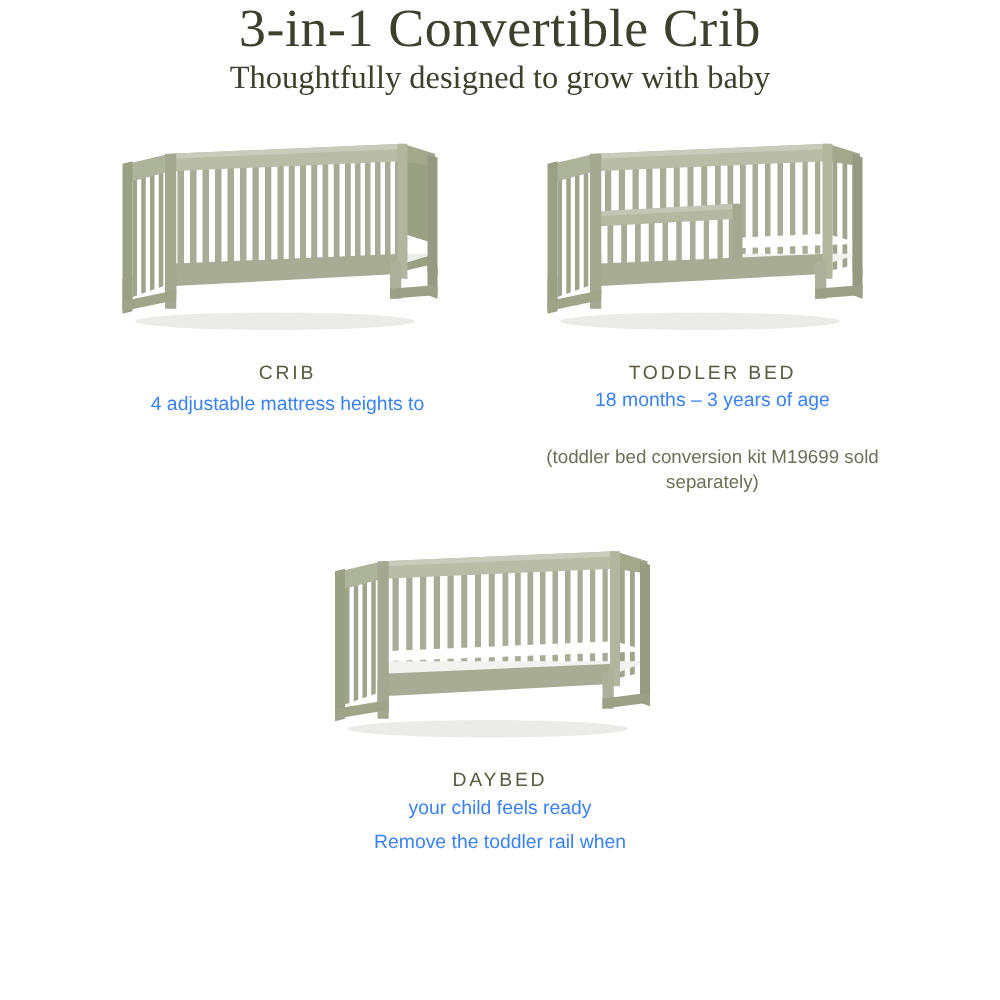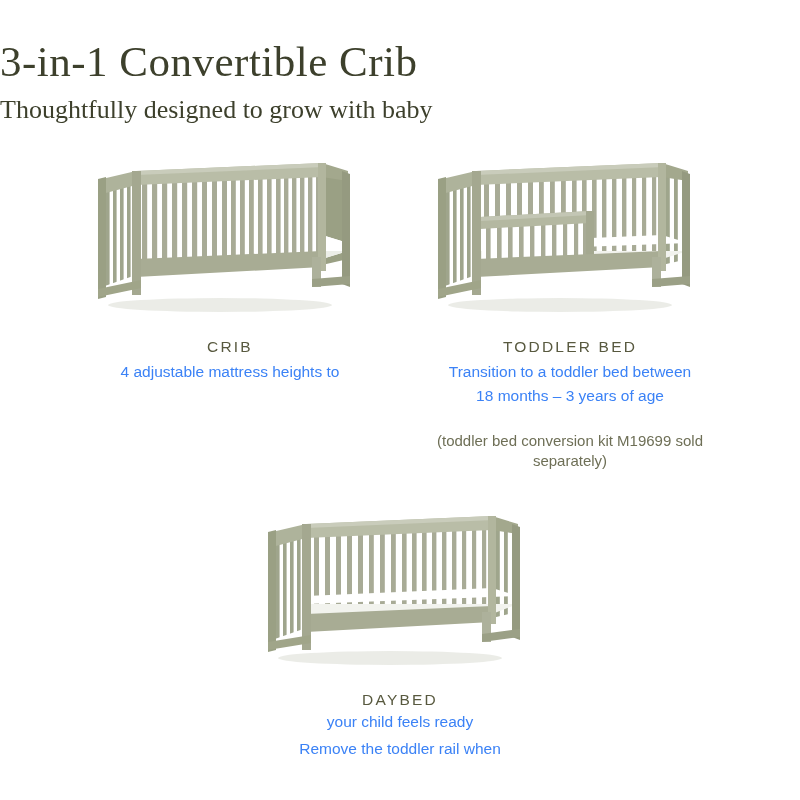--- a/index.html
+++ b/index.html
@@ -19,39 +19,38 @@
   .page {
     width: 800px;
     height: 800px;
     box-sizing: border-box;
     padding: 0;
     position: relative;
   }
 
   
   .header {
-    text-align: left;
-    padding-top: 38px;
+    text-align: center;
   }
   .title {
     font-family: "Liberation Serif", serif;
     font-size: 43px;
     font-weight: 400;
     color: #3d402c;
     letter-spacing: 0.5px;
     line-height: 1.1;
     margin: 0;
   }
   .subtitle {
     font-family: "Liberation Serif", serif;
     font-size: 26px;
     font-weight: 400;
     color: #3d402c;
     line-height: 1.15;
-    margin: 10px 0 0 0;
+    margin: 0 0 0 0;
   }
 
   
   .row-top {
     display: flex;
     justify-content: center;
     align-items: flex-start;
     margin-top: 22px;
   }
   .row-bottom {
@@ -306,21 +305,20 @@
             <polygon points="8,142 51,133 51,141 8,150" fill="#a0a589"></polygon>
           </g>
           <g>
             <rect x="222" y="110" width="9" height="30" fill="#adb19b"></rect>
             <polygon points="252,112 260,115 260,140 252,137" fill="#959a80"></polygon>
             <polygon points="222,132 260,129 260,137 222,140" fill="#9ba086"></polygon>
           </g>
         </svg>
       </div>
       <div class="cap-label">TODDLER BED</div>
-      <div class="cap-line cap-body">Transition to a toddler bed between</div>
       <div class="cap-line">18 months – 3 years of age</div>
       <div class="cap-fine">(toddler bed conversion kit M19699 sold separately)</div>
     </div>
 
   </div>
 
   <div class="row-bottom">
 
     <div class="cell">
       <div class="cell-art">

